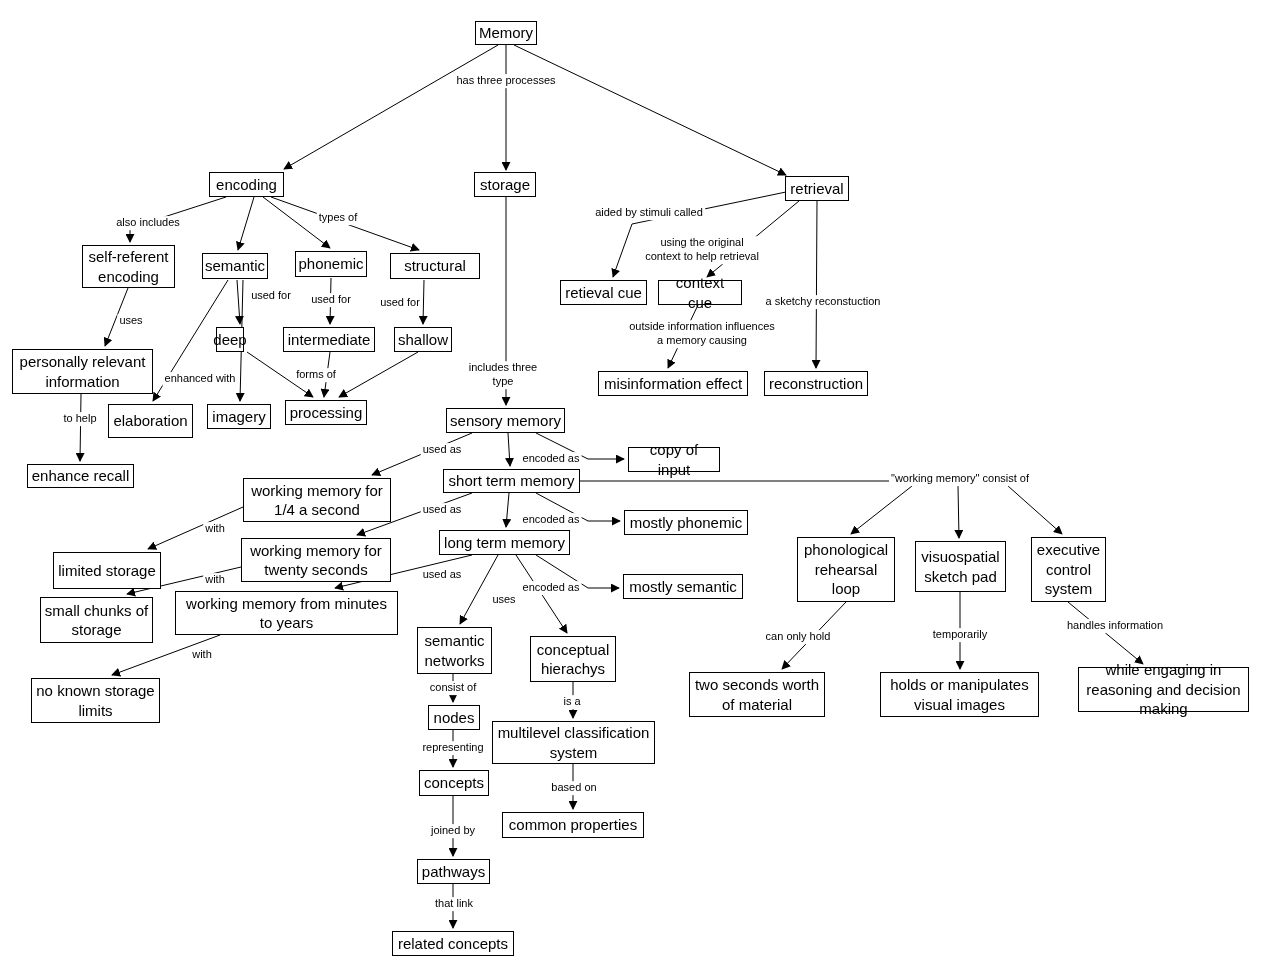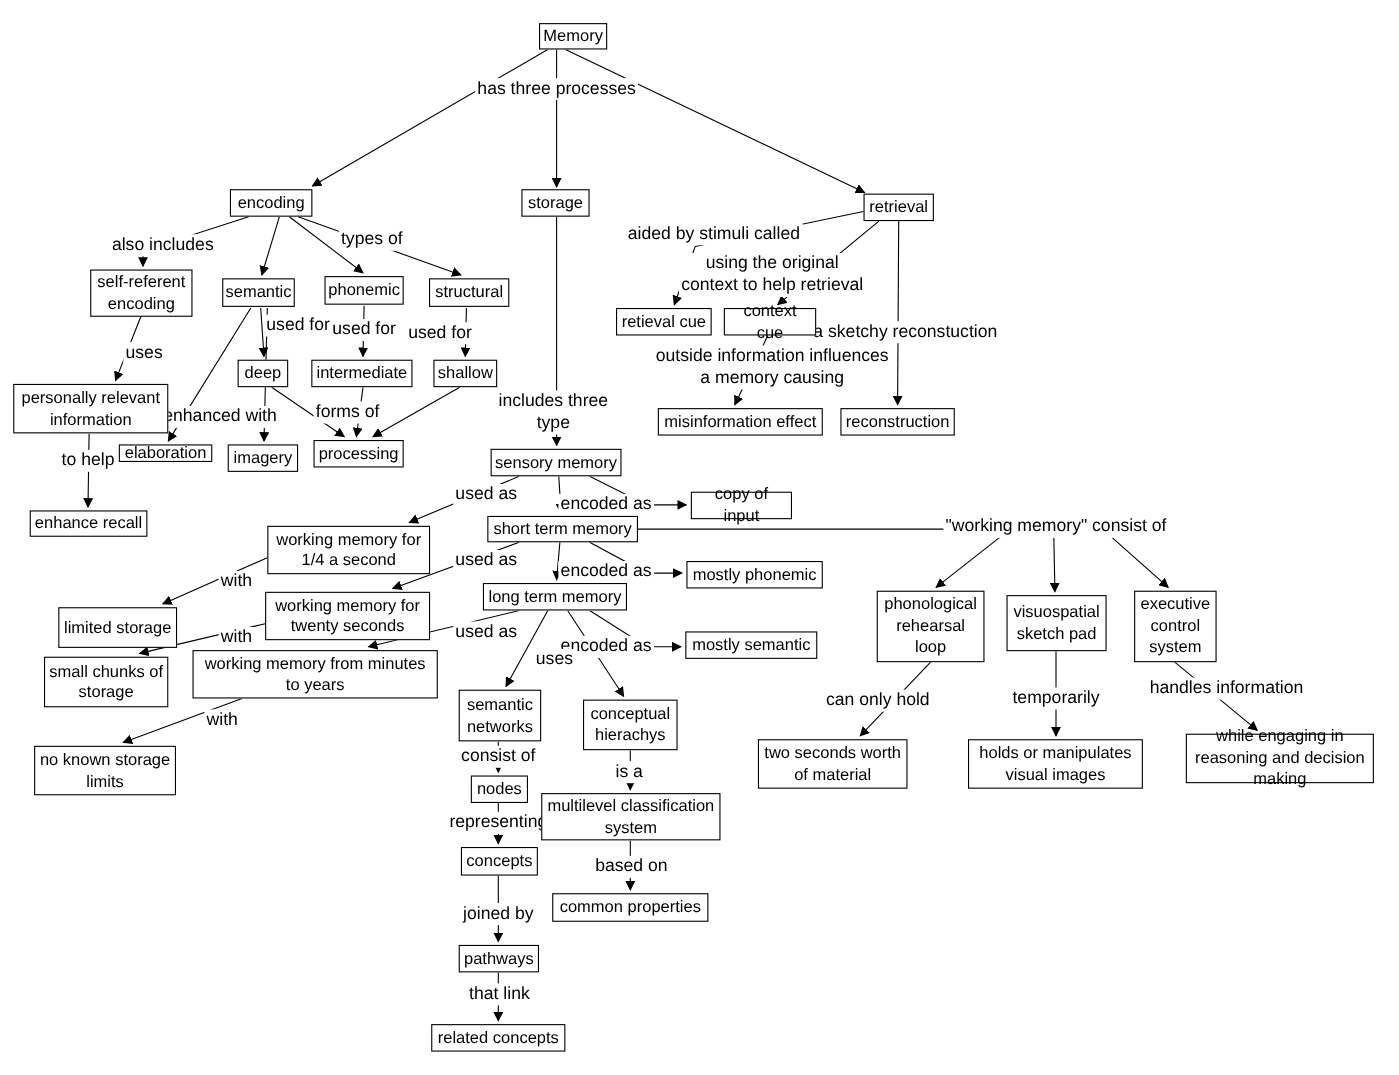--- a/index.html
+++ b/index.html
@@ -30,21 +30,21 @@
     font-size: 15px;
     line-height: 1.3;
     padding: 1px 3px;
     cursor: default;
   }
   .elabel {
     position: absolute;
     z-index: 2;
     transform: translate(-50%, -50%);
     background: #ffffff;
-    font-size: 16px;
+    font-size: 11px;
     line-height: 1.25;
     white-space: pre-line;
     text-align: center;
     padding: 0 2px;
   }
 </style>
 </head>
 <body>
 
 <div class="canvas">
@@ -141,37 +141,37 @@
   <div class="elabel" style="left:960px;top:635px">temporarily</div>
   <div class="elabel" style="left:1115px;top:626px">handles information</div>
   <div class="elabel" style="left:202px;top:655px">with</div>
   <div class="elabel" style="left:453px;top:688px">consist of</div>
   <div class="elabel" style="left:572px;top:702px">is a</div>
   <div class="elabel" style="left:453px;top:748px">representing</div>
   <div class="elabel" style="left:574px;top:788px">based on</div>
   <div class="elabel" style="left:453px;top:831px">joined by</div>
   <div class="elabel" style="left:454px;top:904px">that link</div>
 
-  <div class="node" style="left:490px;top:21px;width:62px;height:24px">Memory</div>
+  <div class="node" style="left:475px;top:21px;width:62px;height:24px">Memory</div>
   <div class="node" style="left:209px;top:172px;width:75px;height:25px">encoding</div>
   <div class="node" style="left:474px;top:172px;width:62px;height:25px">storage</div>
   <div class="node" style="left:785px;top:176px;width:64px;height:25px">retrieval</div>
   <div class="node" style="left:82px;top:245px;width:93px;height:43px">self-referent encoding</div>
   <div class="node" style="left:202px;top:253px;width:66px;height:26px">semantic</div>
   <div class="node" style="left:295px;top:251px;width:72px;height:26px">phonemic</div>
-  <div class="node" style="left:390px;top:253px;width:73px;height:26px">structural</div>
+  <div class="node" style="left:390px;top:253px;width:90px;height:26px">structural</div>
   <div class="node" style="left:560px;top:280px;width:87px;height:25px">retieval cue</div>
   <div class="node" style="left:658px;top:280px;width:84px;height:25px">context cue</div>
-  <div class="node" style="left:216px;top:327px;width:46px;height:25px">deep</div>
+  <div class="node" style="left:216px;top:327px;width:28px;height:25px">deep</div>
   <div class="node" style="left:283px;top:327px;width:92px;height:25px">intermediate</div>
   <div class="node" style="left:394px;top:327px;width:58px;height:25px">shallow</div>
   <div class="node" style="left:12px;top:349px;width:141px;height:45px">personally relevant information</div>
   <div class="node" style="left:598px;top:371px;width:150px;height:25px">misinformation effect</div>
   <div class="node" style="left:764px;top:371px;width:104px;height:25px">reconstruction</div>
-  <div class="node" style="left:108px;top:404px;width:85px;height:16px">elaboration</div>
+  <div class="node" style="left:108px;top:404px;width:85px;height:34px">elaboration</div>
   <div class="node" style="left:207px;top:404px;width:64px;height:25px">imagery</div>
   <div class="node" style="left:285px;top:400px;width:82px;height:25px">processing</div>
   <div class="node" style="left:446px;top:408px;width:119px;height:25px">sensory memory</div>
   <div class="node" style="left:27px;top:464px;width:107px;height:24px">enhance recall</div>
   <div class="node" style="left:628px;top:447px;width:92px;height:25px">copy of input</div>
   <div class="node" style="left:443px;top:469px;width:137px;height:24px">short term memory</div>
   <div class="node" style="left:243px;top:478px;width:148px;height:44px">working memory for 1/4 a second</div>
   <div class="node" style="left:624px;top:510px;width:124px;height:25px">mostly phonemic</div>
   <div class="node" style="left:439px;top:530px;width:131px;height:25px">long term memory</div>
   <div class="node" style="left:241px;top:538px;width:150px;height:44px">working memory for twenty seconds</div>

